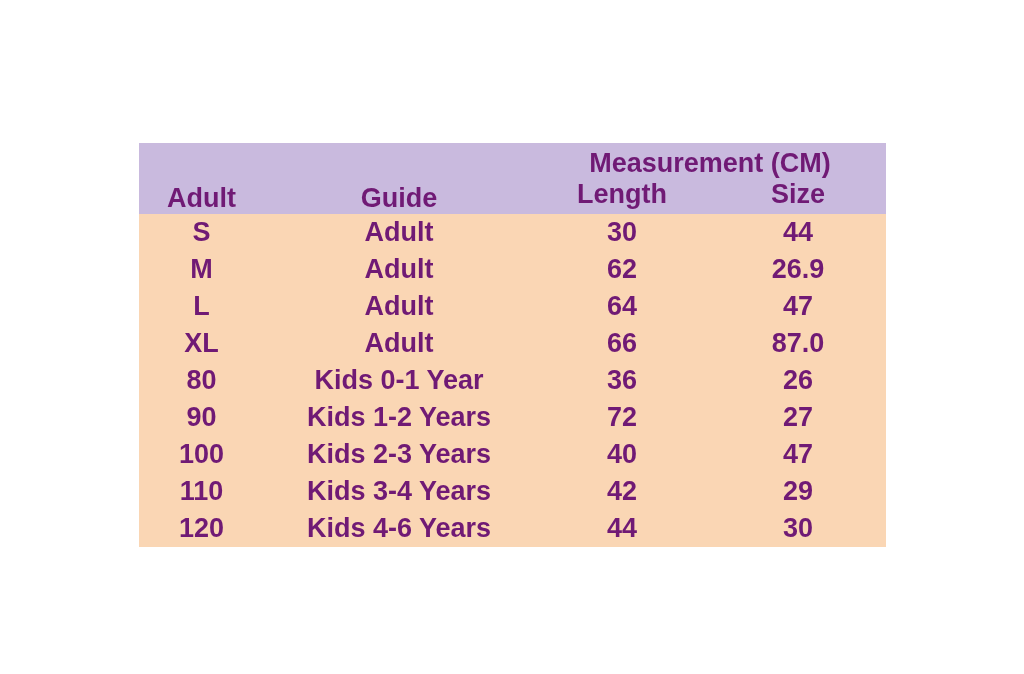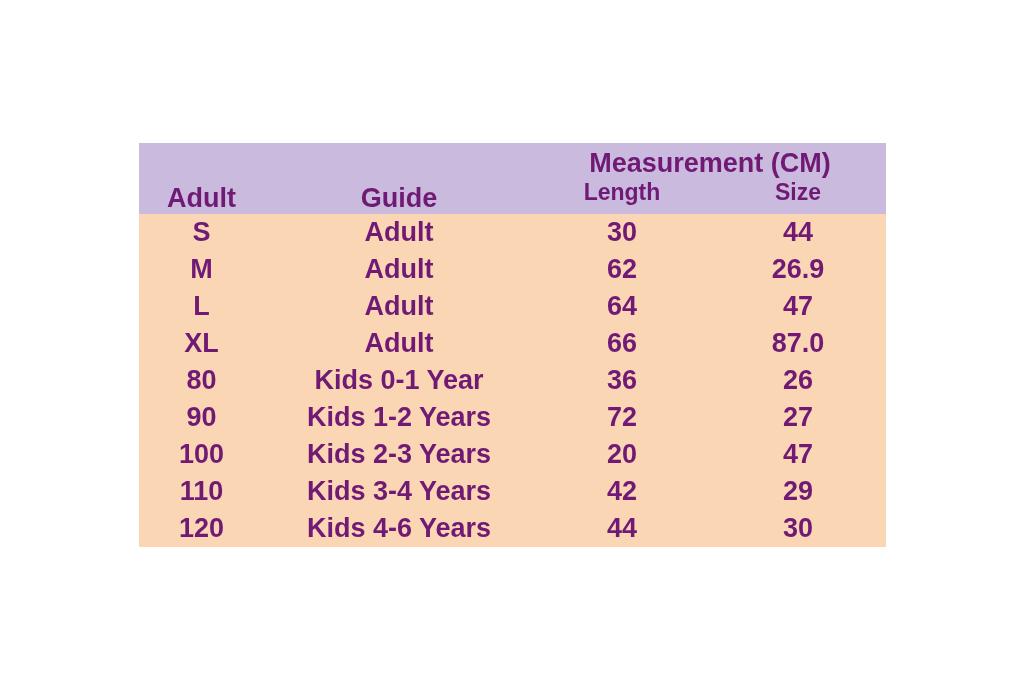--- a/index.html
+++ b/index.html
@@ -42,21 +42,21 @@
   .col-chest   { width: 176px; }
 
   .head-row-1 th {
     height: 36px;
     font-size: 27px;
     vertical-align: bottom;
     padding-bottom: 2px;
   }
   .head-row-2 th {
     height: 35px;
-    font-size: 23px;
+    font-size: 27px;
     vertical-align: top;
     padding-top: 1px;
   }
   .rowspan-cell {
     font-size: 27px;
     vertical-align: middle;
   }
   .measure-group {
     font-size: 27px;
     vertical-align: bottom;
@@ -124,21 +124,21 @@
       </tr>
       <tr>
         <td>90</td>
         <td>Kids 1-2 Years</td>
         <td>72</td>
         <td>27</td>
       </tr>
       <tr>
         <td>100</td>
         <td>Kids 2-3 Years</td>
-        <td>20</td>
+        <td>40</td>
         <td>47</td>
       </tr>
       <tr>
         <td>110</td>
         <td>Kids 3-4 Years</td>
         <td>42</td>
         <td>29</td>
       </tr>
       <tr>
         <td>120</td>

